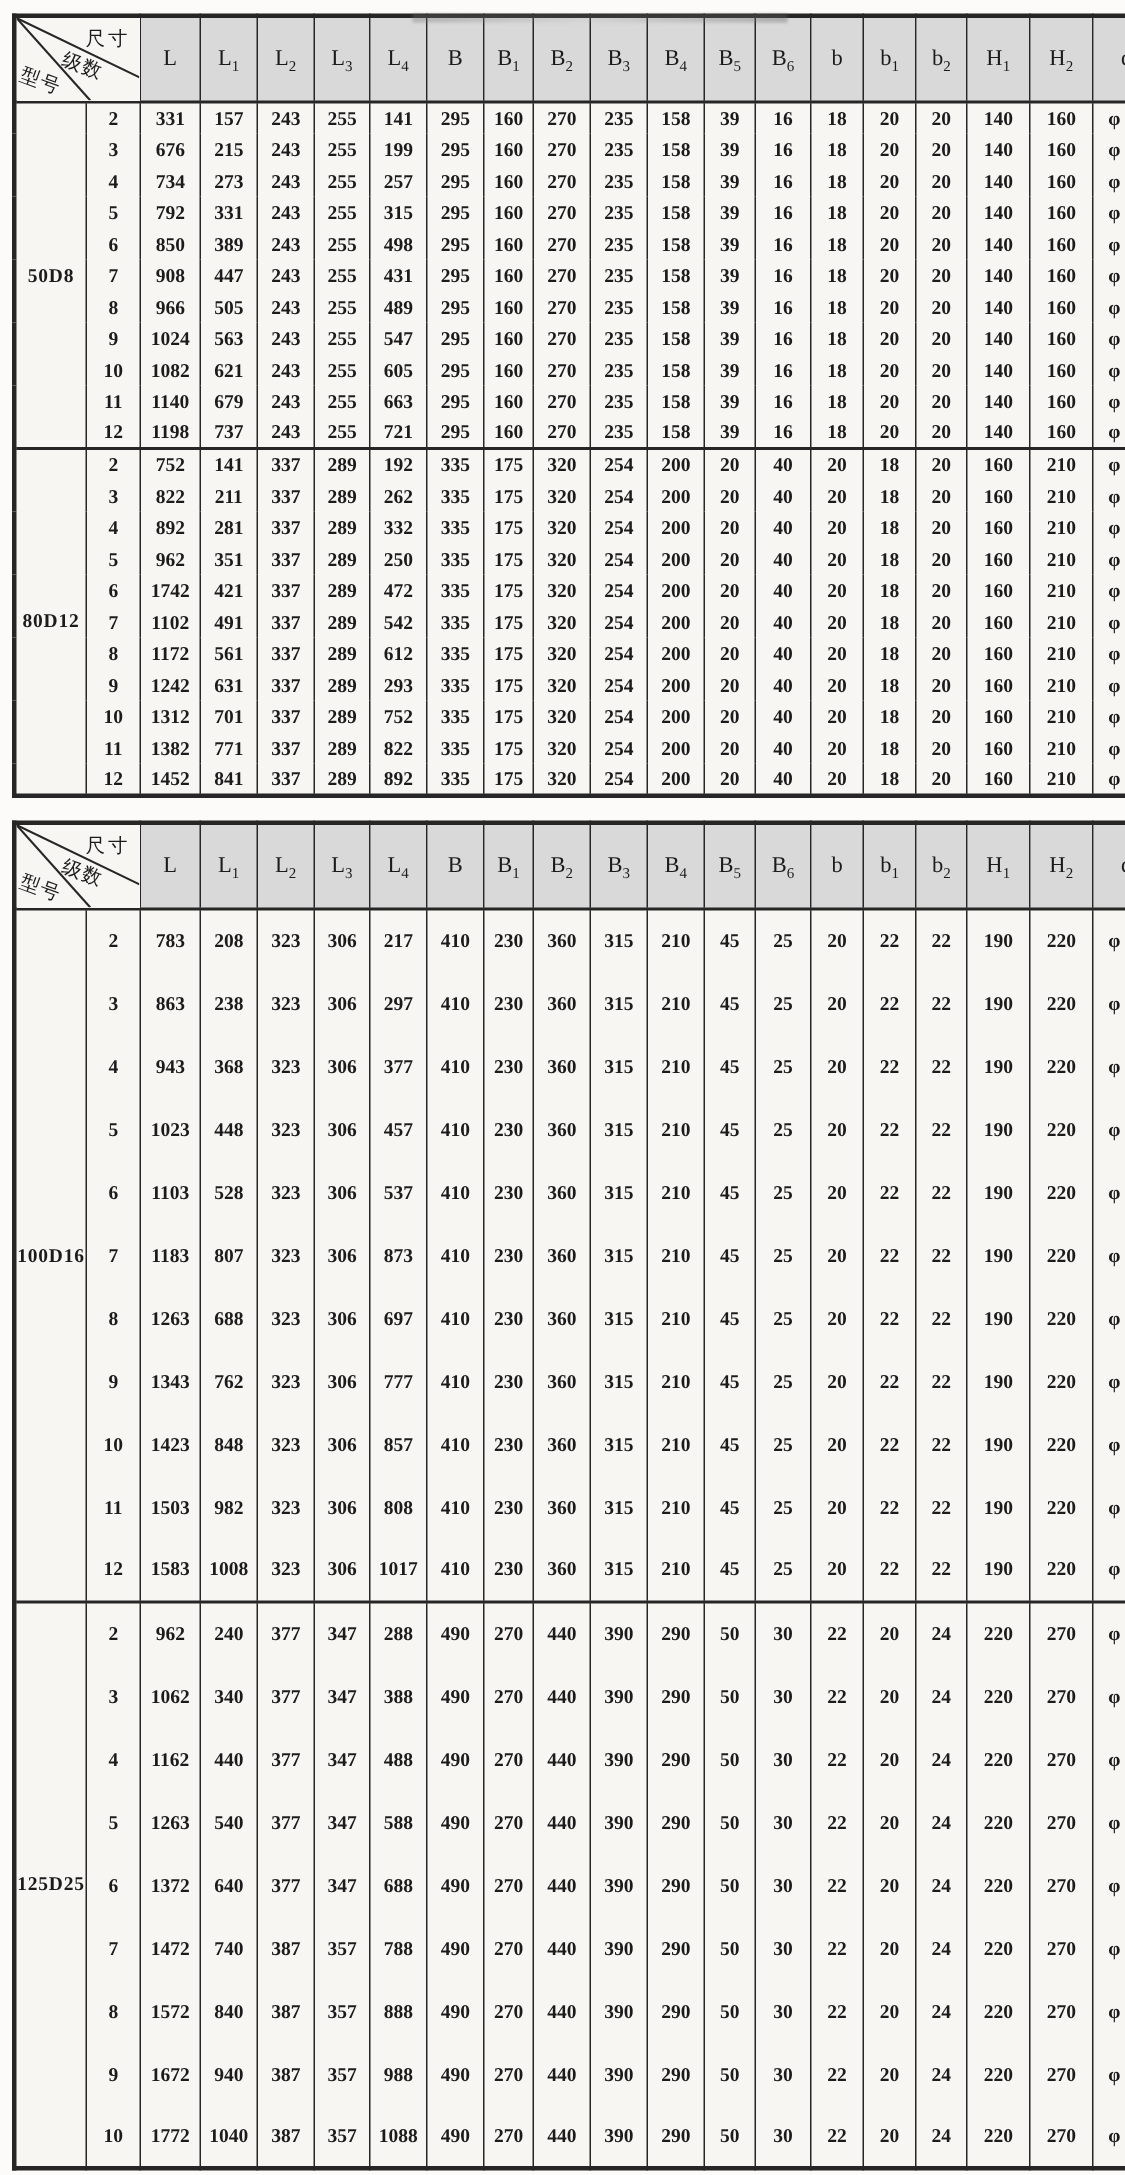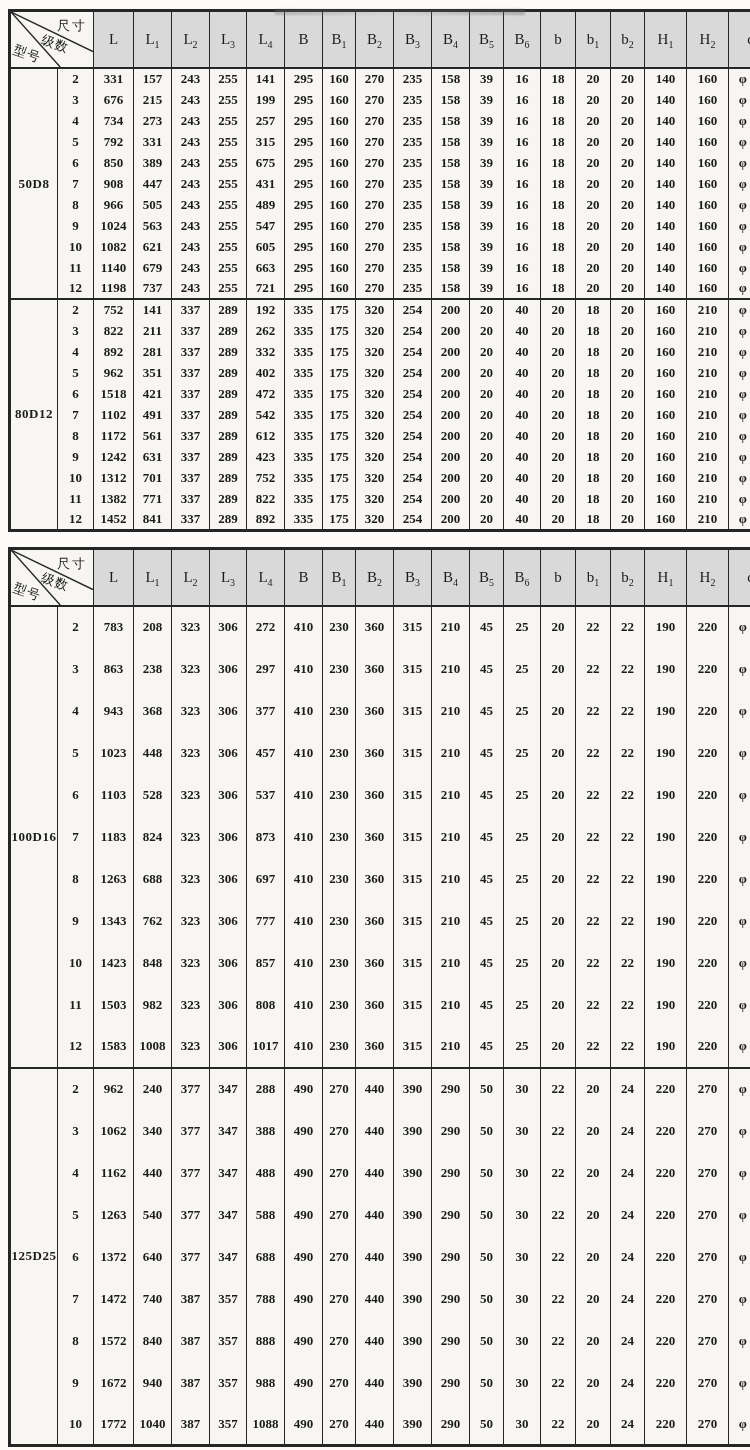--- a/index.html
+++ b/index.html
@@ -187,21 +187,21 @@
           <td class="val">140</td>
           <td class="val">160</td>
           <td class="val">φ 14</td>
         </tr>
         <tr>
           <td class="stage">6</td>
           <td class="val">850</td>
           <td class="val">389</td>
           <td class="val">243</td>
           <td class="val">255</td>
-          <td class="val">675</td>
+          <td class="val">498</td>
           <td class="val">295</td>
           <td class="val">160</td>
           <td class="val">270</td>
           <td class="val">235</td>
           <td class="val">158</td>
           <td class="val">39</td>
           <td class="val">16</td>
           <td class="val">18</td>
           <td class="val">20</td>
           <td class="val">20</td>
@@ -400,38 +400,38 @@
           <td class="val">160</td>
           <td class="val">210</td>
           <td class="val">φ 18</td>
         </tr>
         <tr>
           <td class="stage">5</td>
           <td class="val">962</td>
           <td class="val">351</td>
           <td class="val">337</td>
           <td class="val">289</td>
-          <td class="val">402</td>
+          <td class="val">250</td>
           <td class="val">335</td>
           <td class="val">175</td>
           <td class="val">320</td>
           <td class="val">254</td>
           <td class="val">200</td>
           <td class="val">20</td>
           <td class="val">40</td>
           <td class="val">20</td>
           <td class="val">18</td>
           <td class="val">20</td>
           <td class="val">160</td>
           <td class="val">210</td>
           <td class="val">φ 18</td>
         </tr>
         <tr>
           <td class="stage">6</td>
-          <td class="val">1518</td>
+          <td class="val">1742</td>
           <td class="val">421</td>
           <td class="val">337</td>
           <td class="val">289</td>
           <td class="val">472</td>
           <td class="val">335</td>
           <td class="val">175</td>
           <td class="val">320</td>
           <td class="val">254</td>
           <td class="val">200</td>
           <td class="val">20</td>
@@ -484,21 +484,21 @@
           <td class="val">160</td>
           <td class="val">210</td>
           <td class="val">φ 18</td>
         </tr>
         <tr>
           <td class="stage">9</td>
           <td class="val">1242</td>
           <td class="val">631</td>
           <td class="val">337</td>
           <td class="val">289</td>
-          <td class="val">423</td>
+          <td class="val">293</td>
           <td class="val">335</td>
           <td class="val">175</td>
           <td class="val">320</td>
           <td class="val">254</td>
           <td class="val">200</td>
           <td class="val">20</td>
           <td class="val">40</td>
           <td class="val">20</td>
           <td class="val">18</td>
           <td class="val">20</td>
@@ -626,21 +626,21 @@
         </tr>
       </thead>
       <tbody class="section">
         <tr>
           <td class="model" rowspan="11">100D16</td>
           <td class="stage">2</td>
           <td class="val">783</td>
           <td class="val">208</td>
           <td class="val">323</td>
           <td class="val">306</td>
-          <td class="val">272</td>
+          <td class="val">217</td>
           <td class="val">410</td>
           <td class="val">230</td>
           <td class="val">360</td>
           <td class="val">315</td>
           <td class="val">210</td>
           <td class="val">45</td>
           <td class="val">25</td>
           <td class="val">20</td>
           <td class="val">22</td>
           <td class="val">22</td>
@@ -728,21 +728,21 @@
           <td class="val">20</td>
           <td class="val">22</td>
           <td class="val">22</td>
           <td class="val">190</td>
           <td class="val">220</td>
           <td class="val">φ 18</td>
         </tr>
         <tr>
           <td class="stage">7</td>
           <td class="val">1183</td>
-          <td class="val">824</td>
+          <td class="val">807</td>
           <td class="val">323</td>
           <td class="val">306</td>
           <td class="val">873</td>
           <td class="val">410</td>
           <td class="val">230</td>
           <td class="val">360</td>
           <td class="val">315</td>
           <td class="val">210</td>
           <td class="val">45</td>
           <td class="val">25</td>

